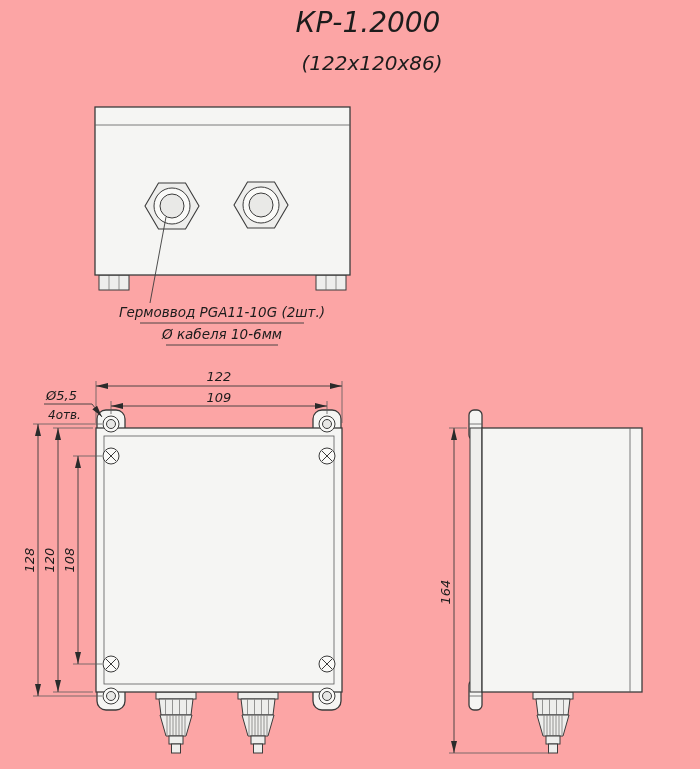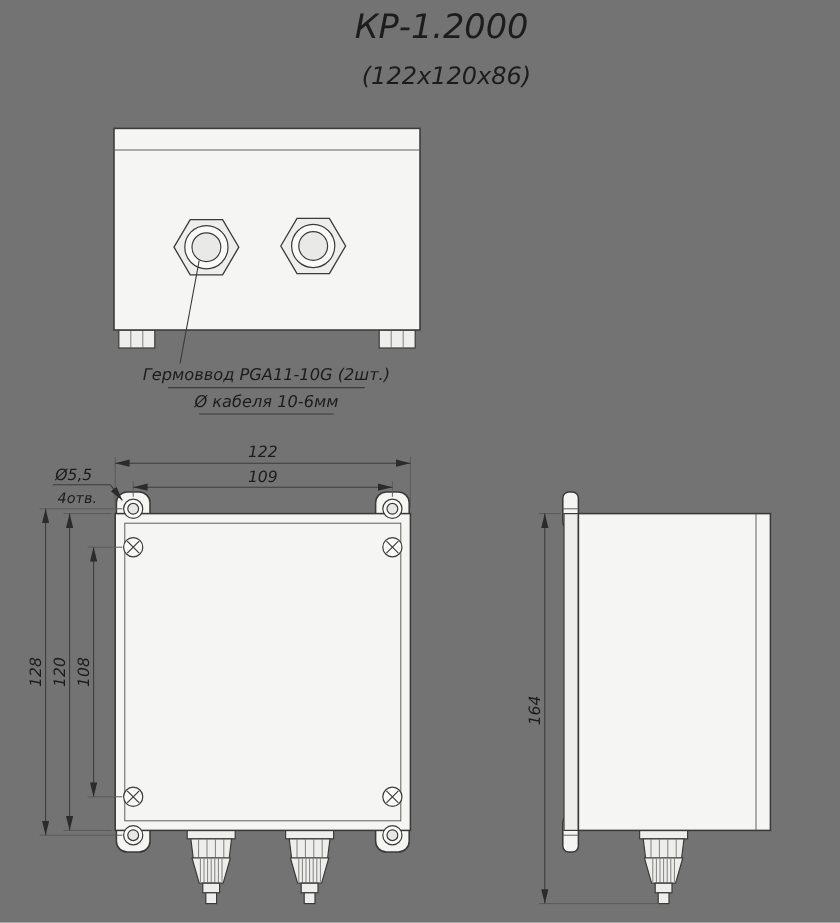--- a/index.html
+++ b/index.html
@@ -1,16 +1,16 @@
 <!DOCTYPE html>
 <html><head>
 <meta charset="utf-8">
 <style>
   html,body{margin:0;padding:0;background:#ffffff;}
-  .page{width:700px;height:769px;position:relative;background:#737373;overflow:hidden;}
+  .page{width:700px;height:769px;position:relative;background:#fca5a5;overflow:hidden;}
   svg{display:block;}
   svg text{font-family:"DejaVu Sans",sans-serif;font-style:italic;fill:#1c1c1c;}
   .t-title{font-size:28px;}
   .t-sub{font-size:20px;}
   .t-dim{font-size:13px;}
   .t-note{font-size:13.5px;}
   .t-small{font-size:12px;}
   .outline{fill:#f5f5f3;stroke:#3b3b3b;stroke-width:1.3px;}
   .part{fill:#eeeeec;stroke:#3b3b3b;stroke-width:1px;}
   .thin{stroke:#5a5a5a;stroke-width:0.8px;fill:none;}

